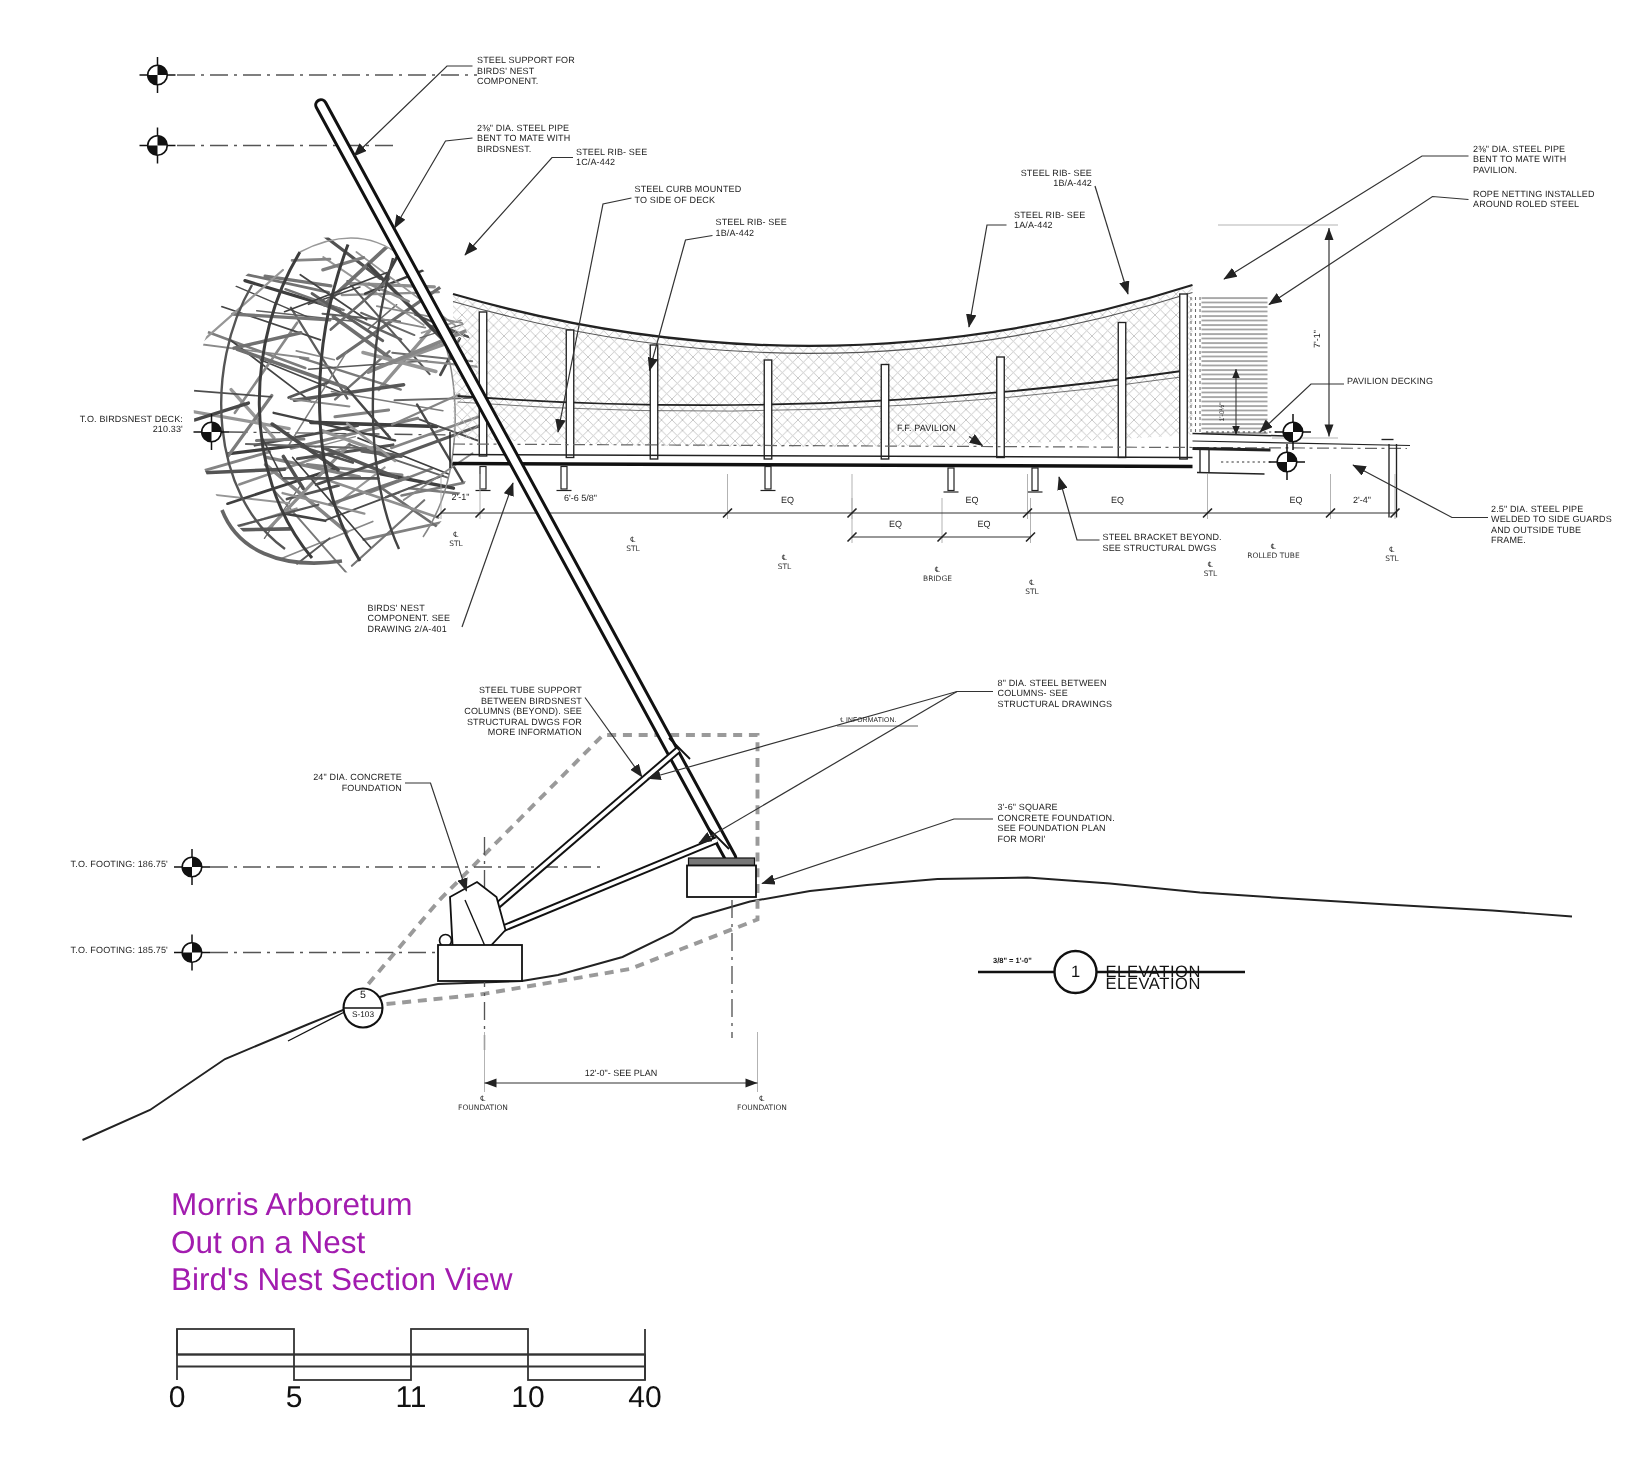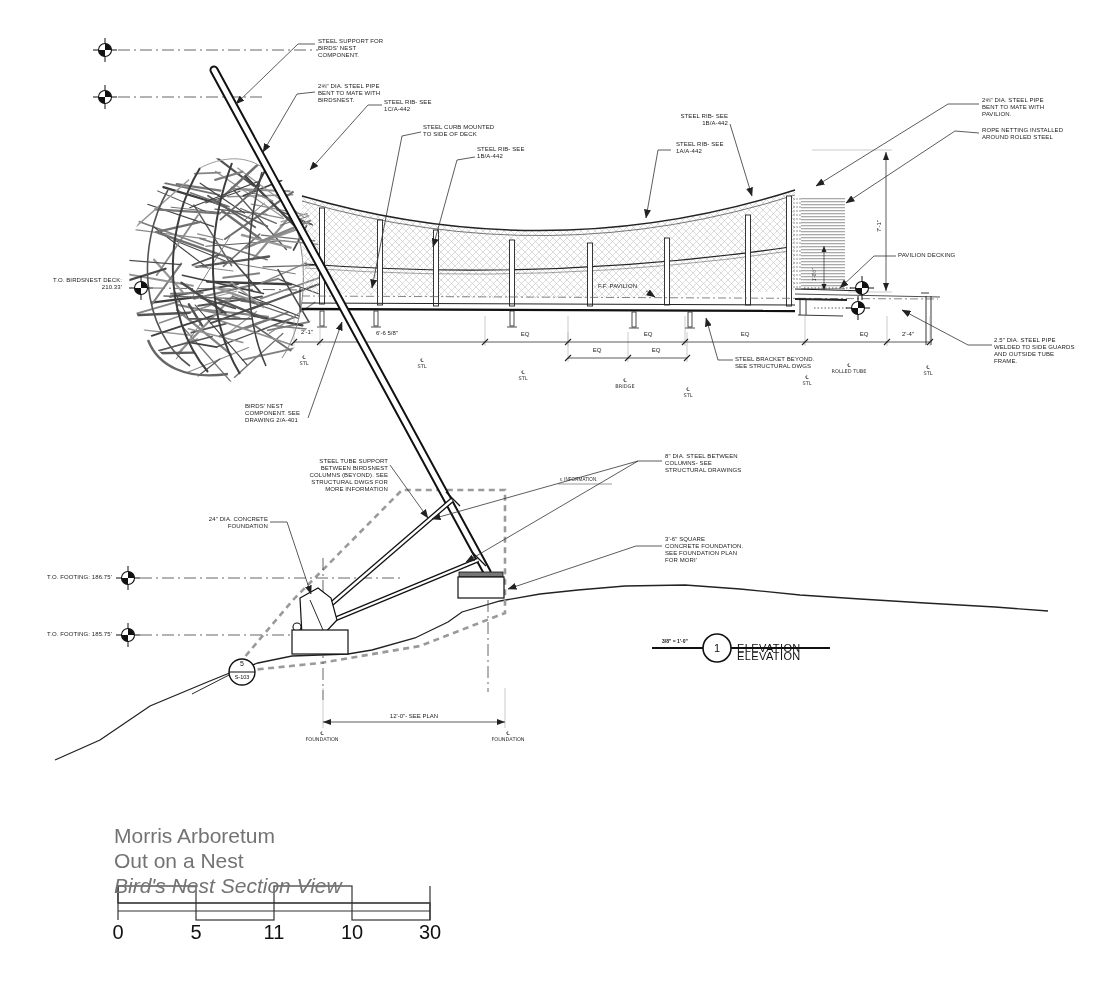--- a/index.html
+++ b/index.html
@@ -11,21 +11,21 @@
   .r{text-align:right;}
   .c{text-align:center;}
   .dim{position:absolute;font:6px/7px "Liberation Sans",sans-serif;color:#222;white-space:pre;}
   .clm{position:absolute;font:5px/5.5px "DejaVu Sans","Liberation Sans",sans-serif;color:#333;
        text-align:center;white-space:pre-line;}
   .rot{transform:rotate(-90deg);transform-origin:left top;}
   .tb{position:absolute;font:11px/12px "Liberation Sans",sans-serif;color:#111;letter-spacing:.4px;}
   .tbscale{position:absolute;font:5px/6px "Liberation Sans",sans-serif;font-weight:bold;color:#111;}
   .tbnum{position:absolute;font:11px/11px "Liberation Sans",sans-serif;color:#111;text-align:center;}
   .dm{position:absolute;font:6px/6px "Liberation Sans",sans-serif;color:#111;text-align:center;}
-  .foot{position:absolute;font:21px/25px "Liberation Sans",sans-serif;color:#737373;margin-top:32px;}
+  .foot{position:absolute;font:21px/25px "Liberation Sans",sans-serif;color:#a21caf;}
   .sbnum{position:absolute;font:20px/22px "Liberation Sans",sans-serif;color:#111;text-align:center;width:44px;}
   .tiny{font-size:4.5px;line-height:5px;}
 </style>
 </head>
 <body>
 
 <div id="page">
 
 <svg width="1100" height="981" viewBox="0 0 1100 981">
   <defs>
@@ -484,21 +484,21 @@
 <div class="tbscale" style="left:662px;top:638px;">3/8" = 1'-0"</div>
 <div class="tbnum" style="left:707px;top:643px;width:20px;">1</div>
 <div class="tb" style="left:737px;top:631px;margin-top:11px;">ELEVATION</div>
 <div class="tb" style="left:737px;top:650px;">ELEVATION</div>
 
 <div class="dm" style="left:227px;top:661px;width:30px;font-size:7px;">5</div>
 <div class="dm" style="left:227px;top:674px;width:30px;font-size:5.5px;">S-103</div>
 
 <div class="foot" style="left:114px;top:791px;">Morris Arboretum</div>
 <div class="foot" style="left:114px;top:816px;">Out on a Nest</div>
-<div class="foot" style="left:114px;top:841px;font-style:italic;">Bird's Nest Section View</div>
+<div class="foot" style="left:114px;top:841px;">Bird's Nest Section View</div>
 
 <div class="sbnum" style="left:96px;top:921px;">0</div>
 <div class="sbnum" style="left:174px;top:921px;">5</div>
 <div class="sbnum" style="left:252px;top:921px;">11</div>
 <div class="sbnum" style="left:330px;top:921px;">10</div>
-<div class="sbnum" style="left:408px;top:921px;">30</div>
+<div class="sbnum" style="left:408px;top:921px;">40</div>
 
 </div>
 
 </body></html>

